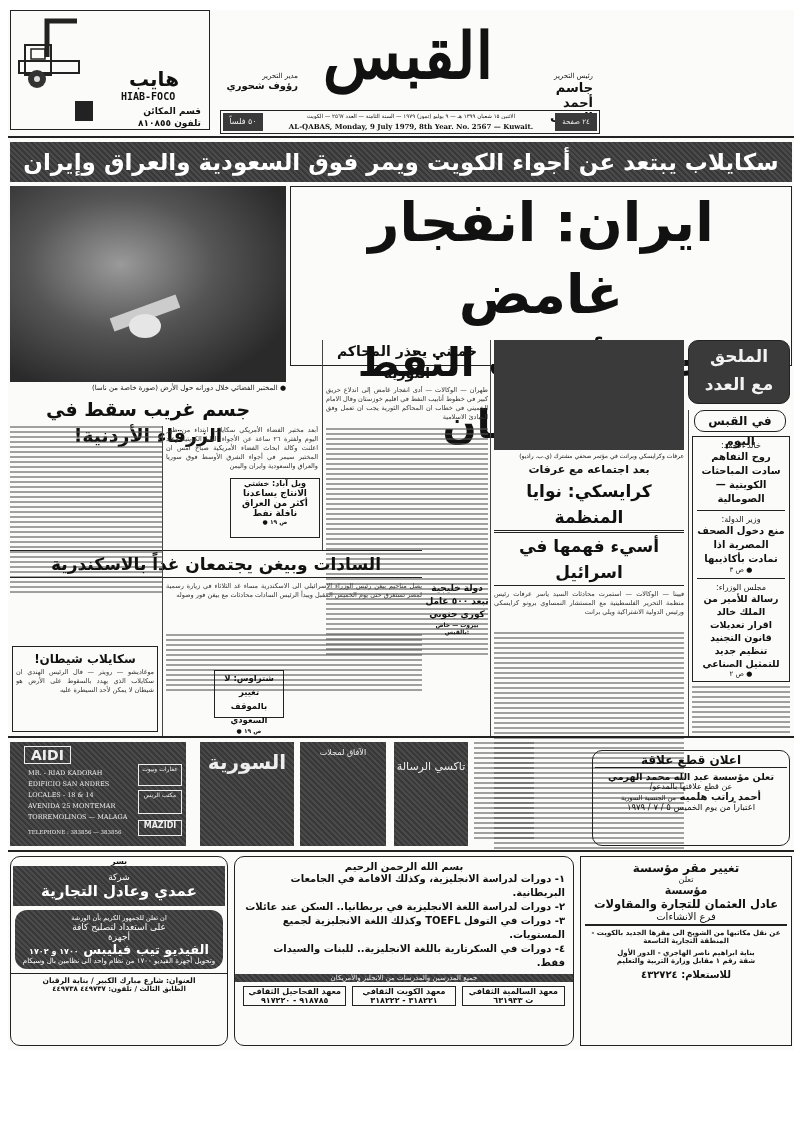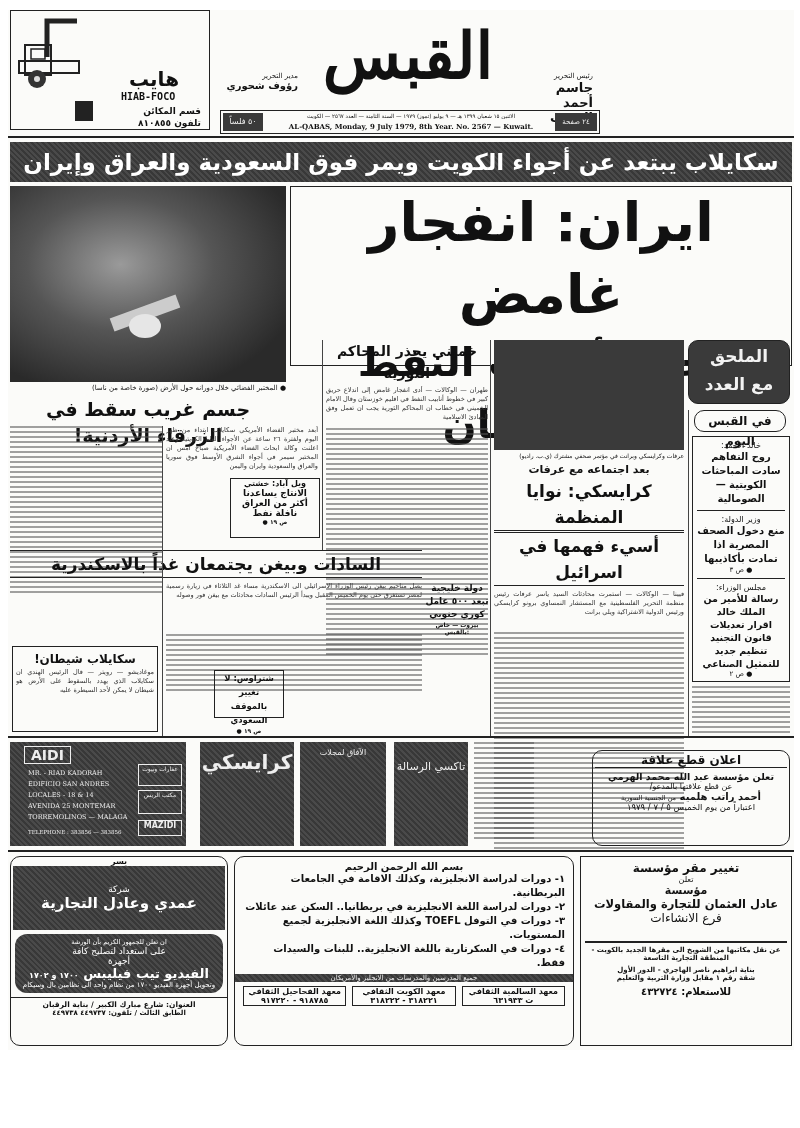--- a/index.html
+++ b/index.html
@@ -165,21 +165,21 @@
       <div>LOCALES - 18 &amp; 14</div>
       <div>AVENIDA 25 MONTEMAR</div>
       <div>TORREMOLINOS — MALAGA</div>
       <div style="margin-top:4px;font-size:5.5px;">TELEPHONE : 383856 — 383856</div>
     </div>
     <div class="abs box ctr" style="right:4px;top:22px;width:44px;height:22px;border-color:#eee;font-size:6px;">عقارات وبيوت</div>
     <div class="abs box ctr" style="right:4px;top:48px;width:44px;height:24px;border-color:#eee;font-size:6px;">مكتب الريس</div>
     <div class="abs box ctr" style="right:4px;top:78px;width:44px;height:16px;border-color:#eee;font-size:8px;font-weight:bold;">MAZIDI</div>
   </div>
   <div class="abs grain ctr" style="left:192px;top:732px;width:94px;height:104px;color:#eee;">
-    <div style="font-size:20px;font-weight:bold;margin-top:8px;">كرايسكي</div>
+    <div style="font-size:20px;font-weight:bold;margin-top:8px;">السورية</div>
   </div>
   <div class="abs grain ctr" style="left:292px;top:732px;width:86px;height:104px;color:#eee;">
     <div style="font-size:8px;margin-top:6px;">الآفاق لمجلات</div>
   </div>
   <div class="abs grain ctr" style="left:386px;top:732px;width:74px;height:104px;color:#eee;">
     <div style="font-size:11px;margin-top:18px;">تاكسي الرسالة</div>
   </div>
   <div class="abs fake-lines" style="left:466px;top:732px;width:60px;height:100px;"></div>
 
   <div class="abs rbox rtl ctr" style="left:584px;top:740px;width:198px;height:96px;padding:2px;text-align:center;">
@@ -190,21 +190,21 @@
       <span>أحمد راتب هلميه</span>
       <span style="font-size:6.5px;font-weight:normal;">من الجنسية السورية</span>
     </div>
     <div style="font-size:8.5px;">اعتباراً من يوم الخميس ٥ / ٧ / ١٩٧٩</div>
   </div>
 
   <div class="hr" style="left:0;top:840px;width:786px;"></div>
 
   <div class="abs rbox rtl" style="left:2px;top:846px;width:218px;height:190px;text-align:center;">
     <div style="font-size:8px;font-weight:bold;">يسر</div>
-    <div class="grain" style="color:#fff;margin:0 2px;padding:18px 0;">
+    <div class="grain" style="color:#fff;margin:0 2px;padding:6px 0;">
       <div style="font-size:9px;">شركة</div>
       <div style="font-size:15px;font-weight:bold;">عمدي وعادل التجارية</div>
     </div>
     <div class="grain" style="color:#fff;margin:4px 4px;padding:4px;border-radius:12px;">
       <div style="font-size:6.5px;">ان تعلن للجمهور الكريم بأن الورشة</div>
       <div style="font-size:9px;">على استعداد لتصليح كافة</div>
       <div style="font-size:9px;">أجهزة</div>
       <div style="font-size:13px;font-weight:bold;">
         <span>الفيديو تيب فيليبس</span>
         <span style="font-size:8px;">١٧٠٠ و ١٧٠٢</span>
@@ -240,21 +240,21 @@
         <div>٩١٨٧٨٥ - ٩١٧٢٢٠</div>
       </div>
     </div>
   </div>
 
   <div class="abs box rtl" style="left:572px;top:846px;width:212px;height:190px;padding:4px;text-align:center;">
     <div style="font-size:12px;font-weight:bold;">تغيير مقر مؤسسة</div>
     <div style="font-size:8px;">تعلن</div>
     <div style="font-size:11px;font-weight:bold;">مؤسسة</div>
     <div style="font-size:11.5px;font-weight:bold;">عادل العثمان للتجارة والمقاولات</div>
-    <div style="font-size:12px;border-bottom:2px solid #222;padding-bottom:16px;">فرع الانشاءات</div>
+    <div style="font-size:10px;border-bottom:2px solid #222;padding-bottom:2px;">فرع الانشاءات</div>
     <div style="font-size:7px;font-weight:bold;margin-top:3px;">عن نقل مكاتبها من الشويخ الى مقرها الجديد بالكويت - المنطقة التجارية التاسعة</div>
     <div style="font-size:7px;font-weight:bold;margin-top:4px;">بناية ابراهيم ناصر الهاجري - الدور الأول</div>
     <div style="font-size:7px;font-weight:bold;">شقة رقم ١ مقابل وزارة التربية والتعليم</div>
     <div style="font-size:10px;font-weight:bold;margin-top:4px;">للاستعلام: ٤٣٢٧٢٤</div>
   </div>
 
   <div class="vr" style="left:314px;top:330px;height:210px;"></div>
   <div class="vr" style="left:482px;top:330px;height:396px;"></div>
   <div class="vr" style="left:680px;top:400px;height:326px;"></div>
   <div class="vr" style="left:154px;top:416px;height:310px;"></div>

